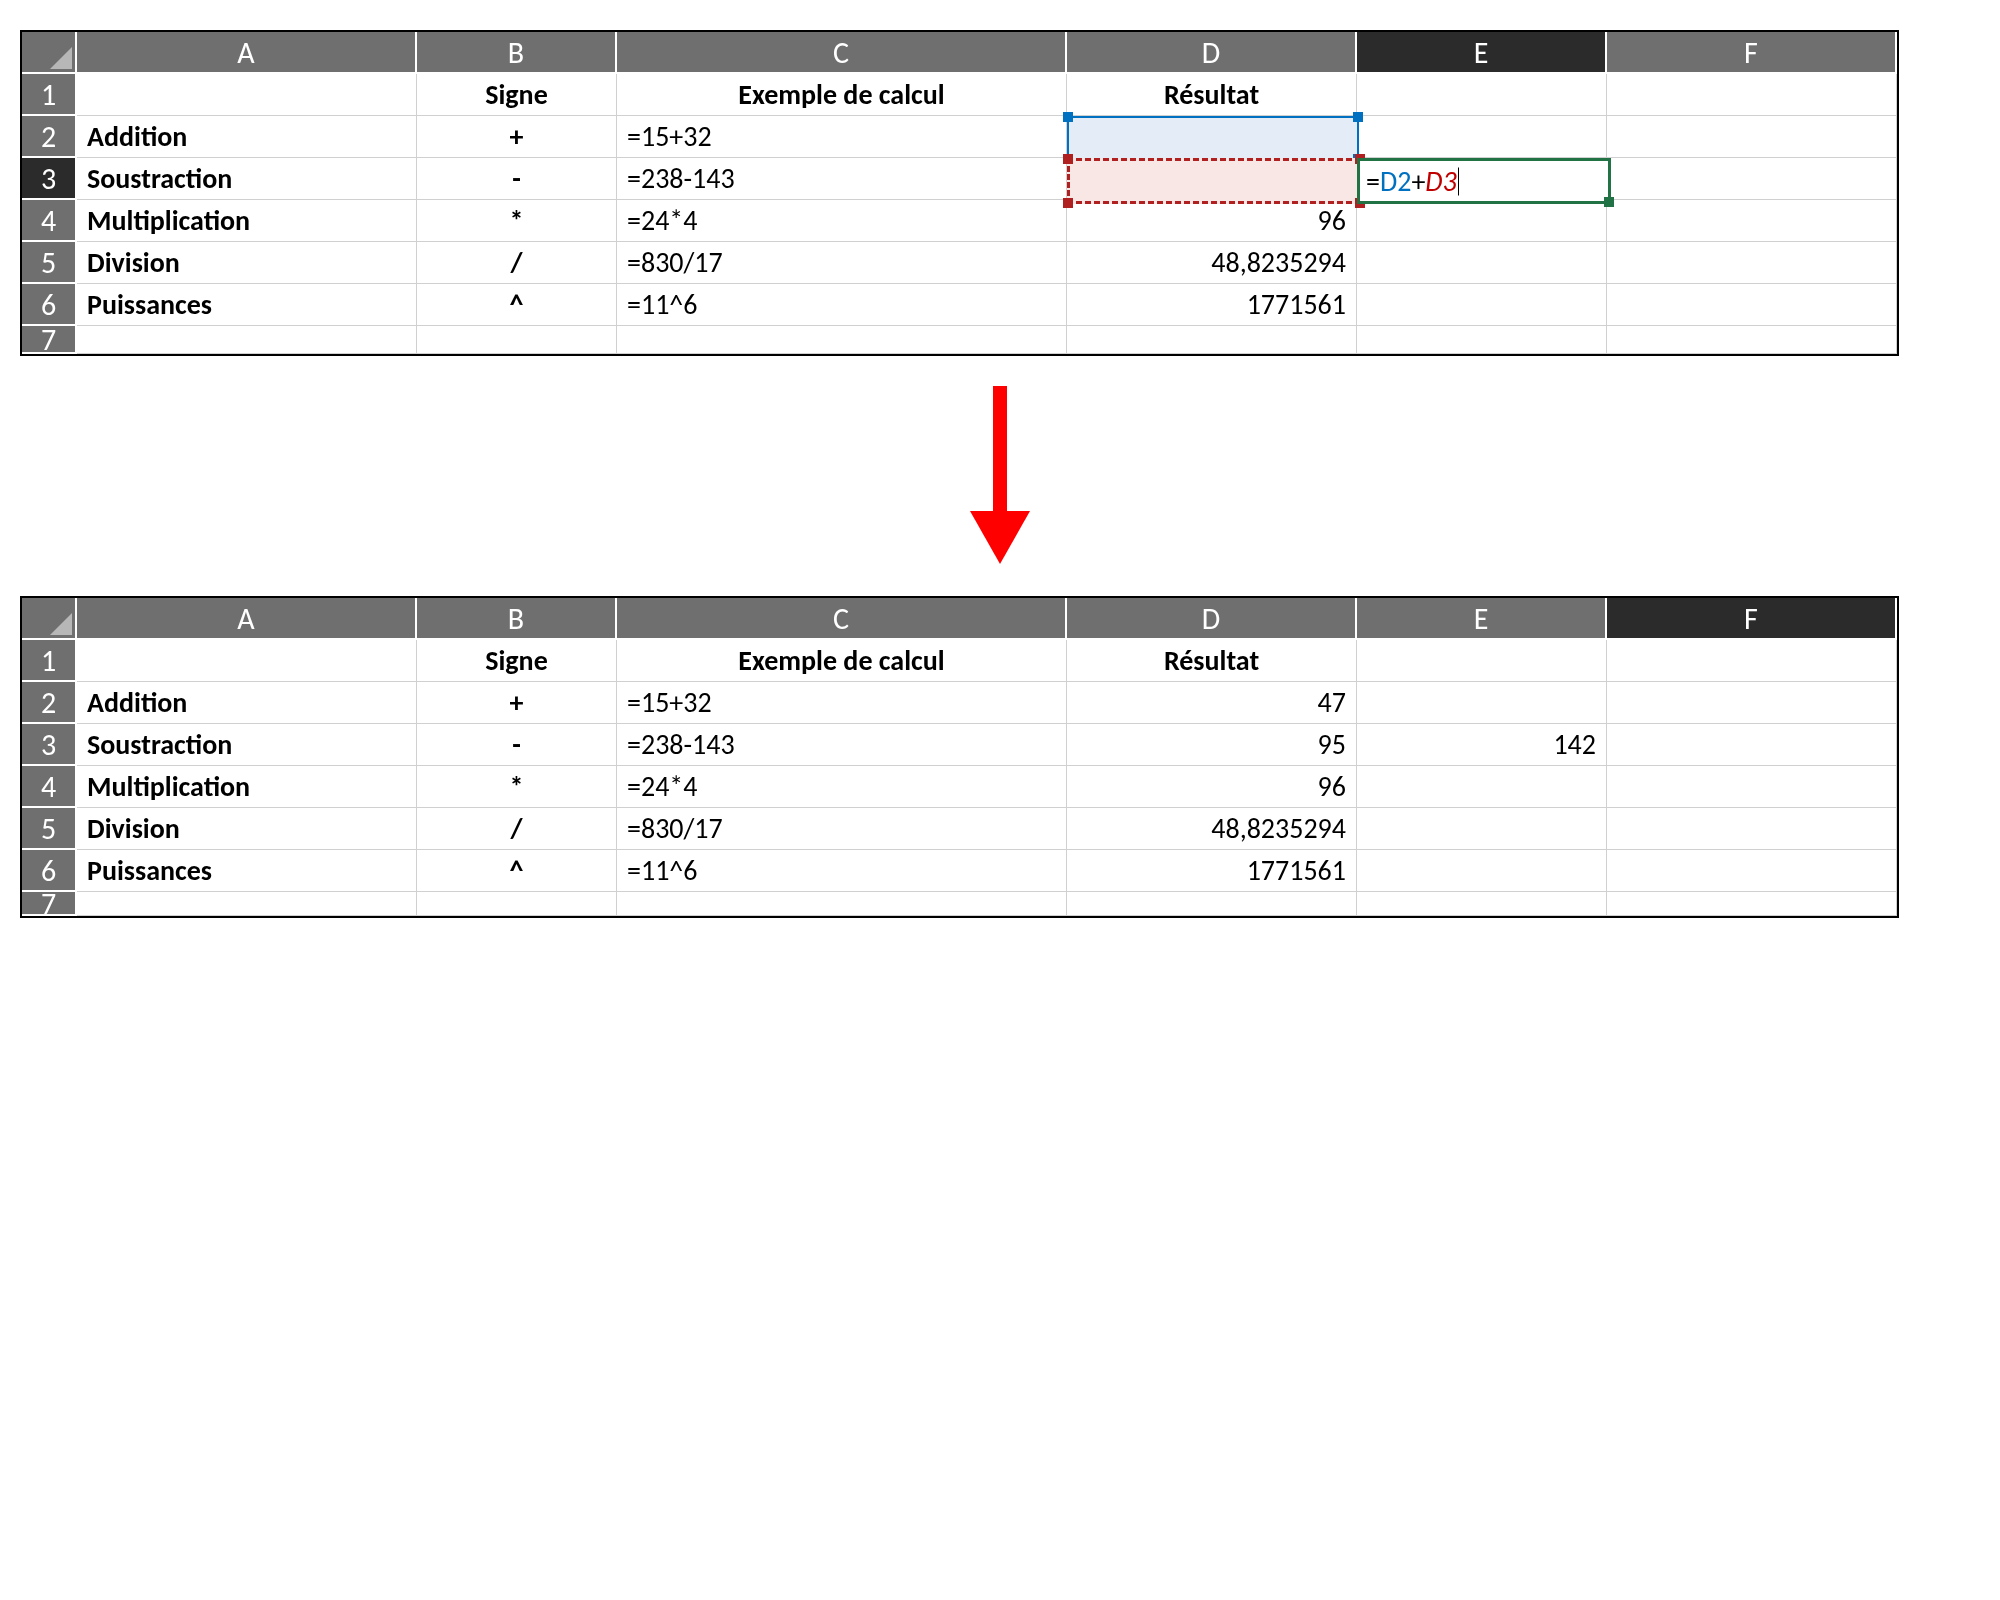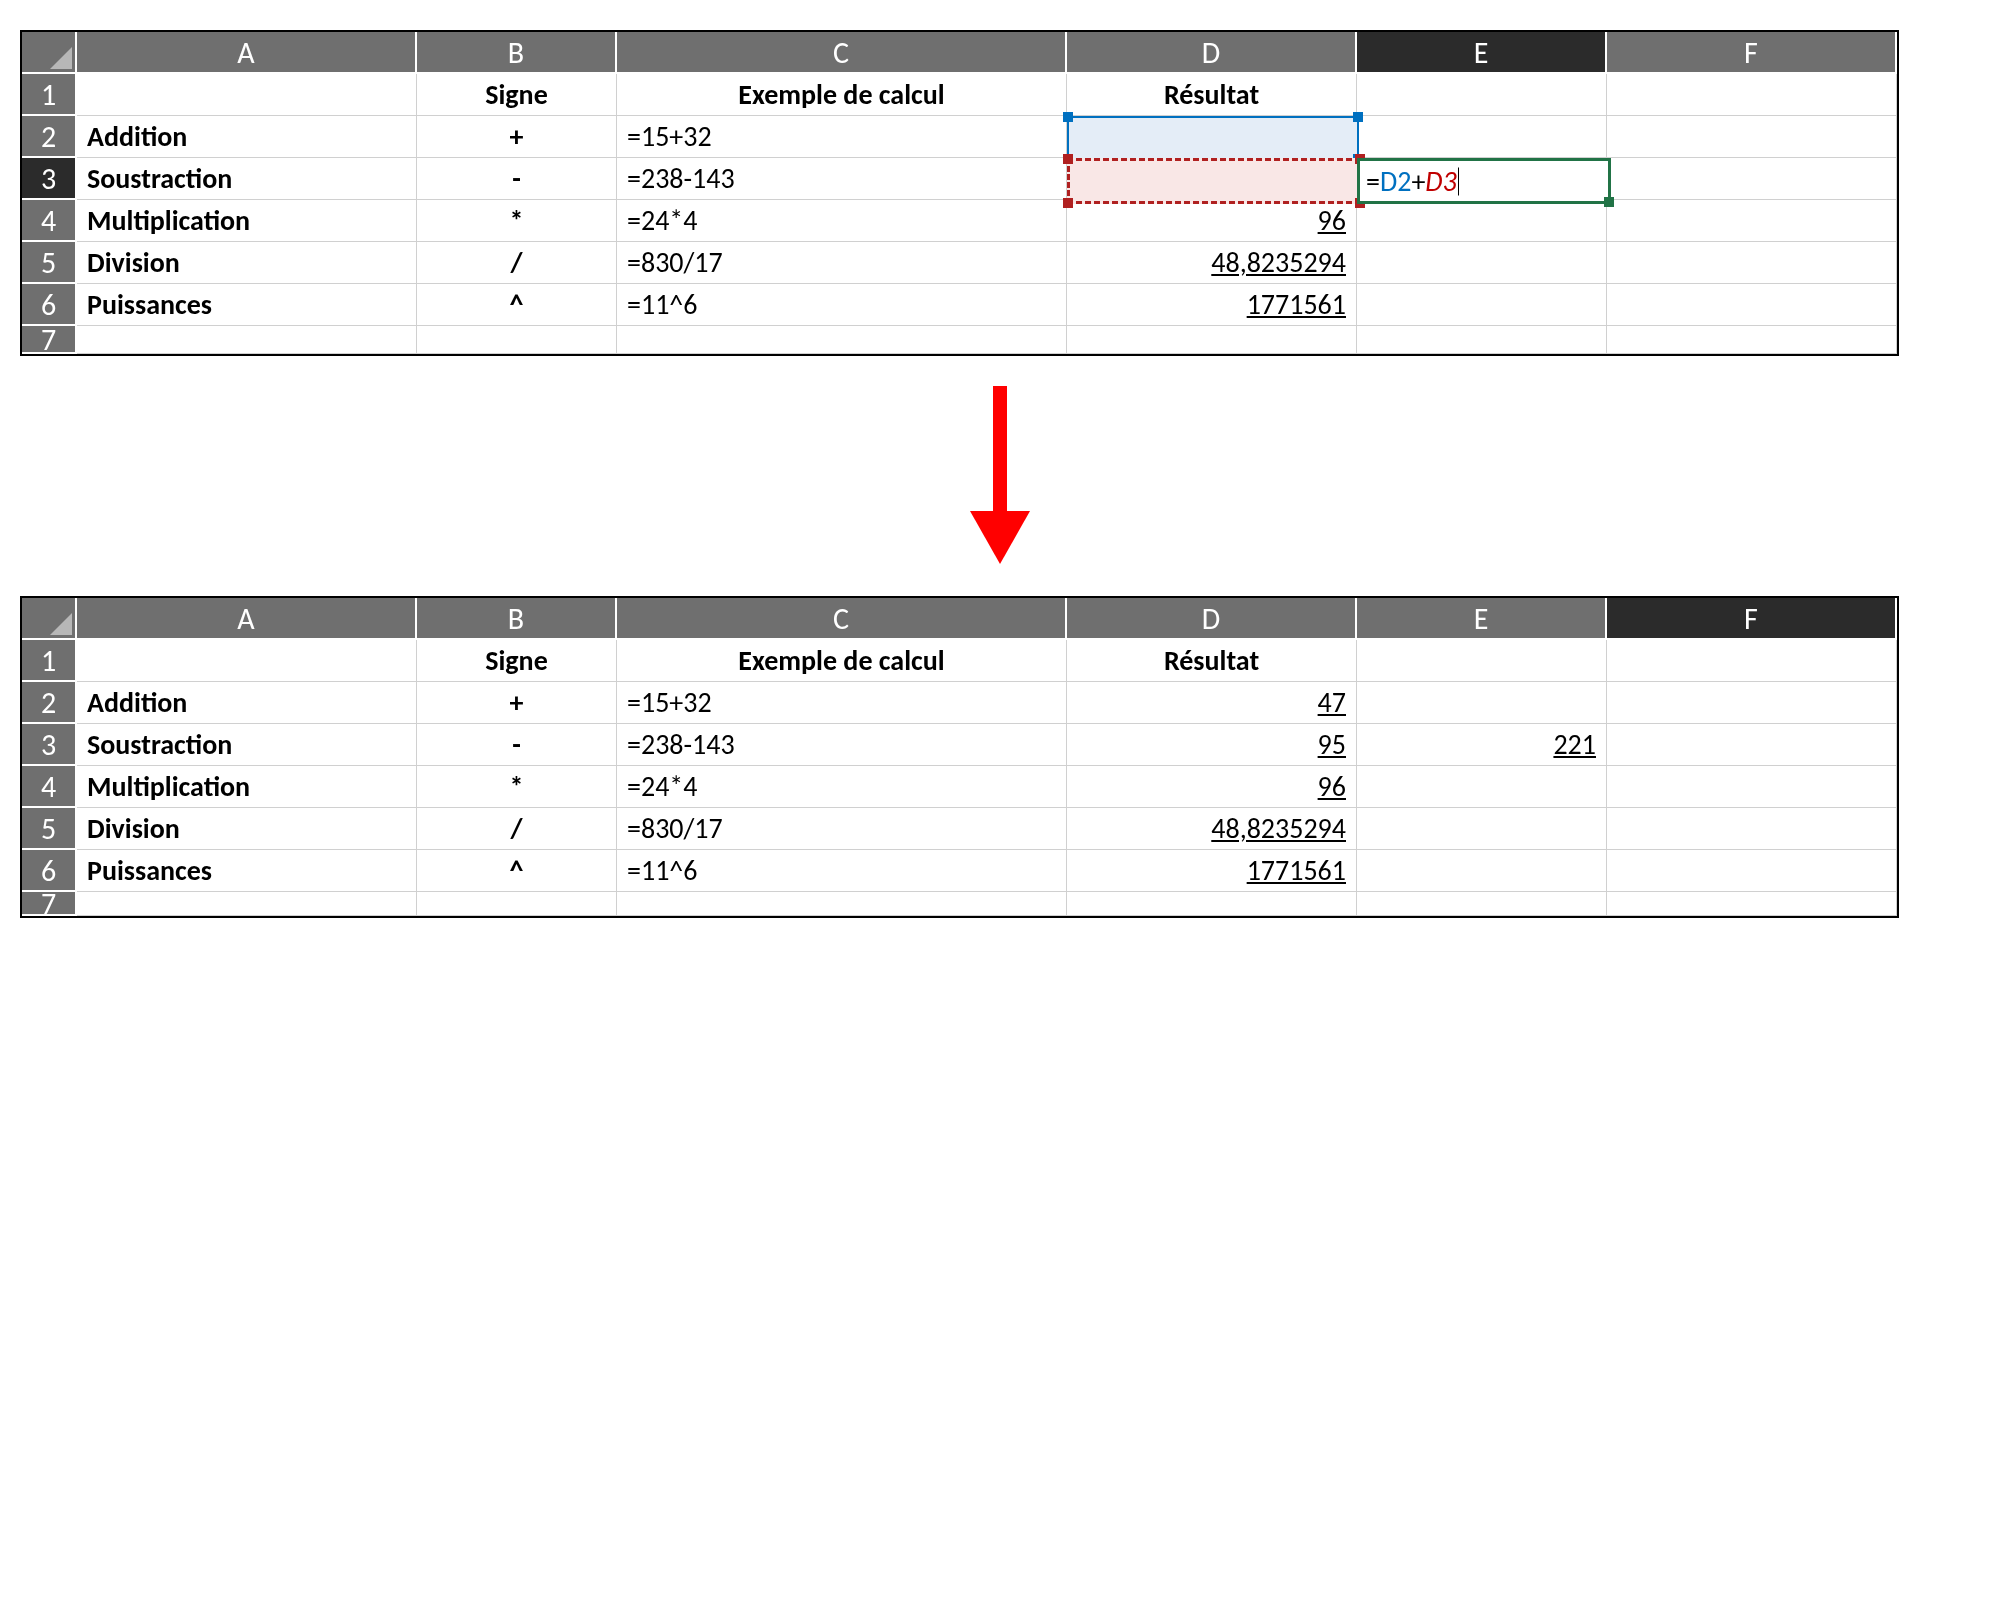--- a/index.html
+++ b/index.html
@@ -70,21 +70,21 @@
     border-bottom: 1px solid var(--grid-border);
     font-size: 28px;
     display: flex;
     align-items: center;
     padding: 0 10px;
     background: #fff;
     position: relative;
   }
   .cell.bold  { font-weight: 700; }
   .cell.center{ justify-content: center; }
-  .cell.right { justify-content: flex-end; text-decoration: underline; }
+  .cell.right { justify-content: flex-end; }
   .cell.left  { justify-content: flex-start; }
 
   
   .ovl { position: absolute; pointer-events: none; }
 
   
   .ref-d2 {
     background: var(--d2-fill);
     border: 2px solid var(--blue);
   }
@@ -271,21 +271,21 @@
     <div class="cell left">=15+32</div>
     <div class="cell right">47</div>
     <div class="cell right"></div>
     <div class="cell"></div>
 
     <div class="rowh">3</div>
     <div class="cell bold left">Soustraction</div>
     <div class="cell bold center">-</div>
     <div class="cell left">=238-143</div>
     <div class="cell right">95</div>
-    <div class="cell right">221</div>
+    <div class="cell right">142</div>
     <div class="cell"></div>
 
     <div class="rowh">4</div>
     <div class="cell bold left">Multiplication</div>
     <div class="cell bold center">*</div>
     <div class="cell left">=24*4</div>
     <div class="cell right">96</div>
     <div class="cell right"></div>
     <div class="cell"></div>
 

